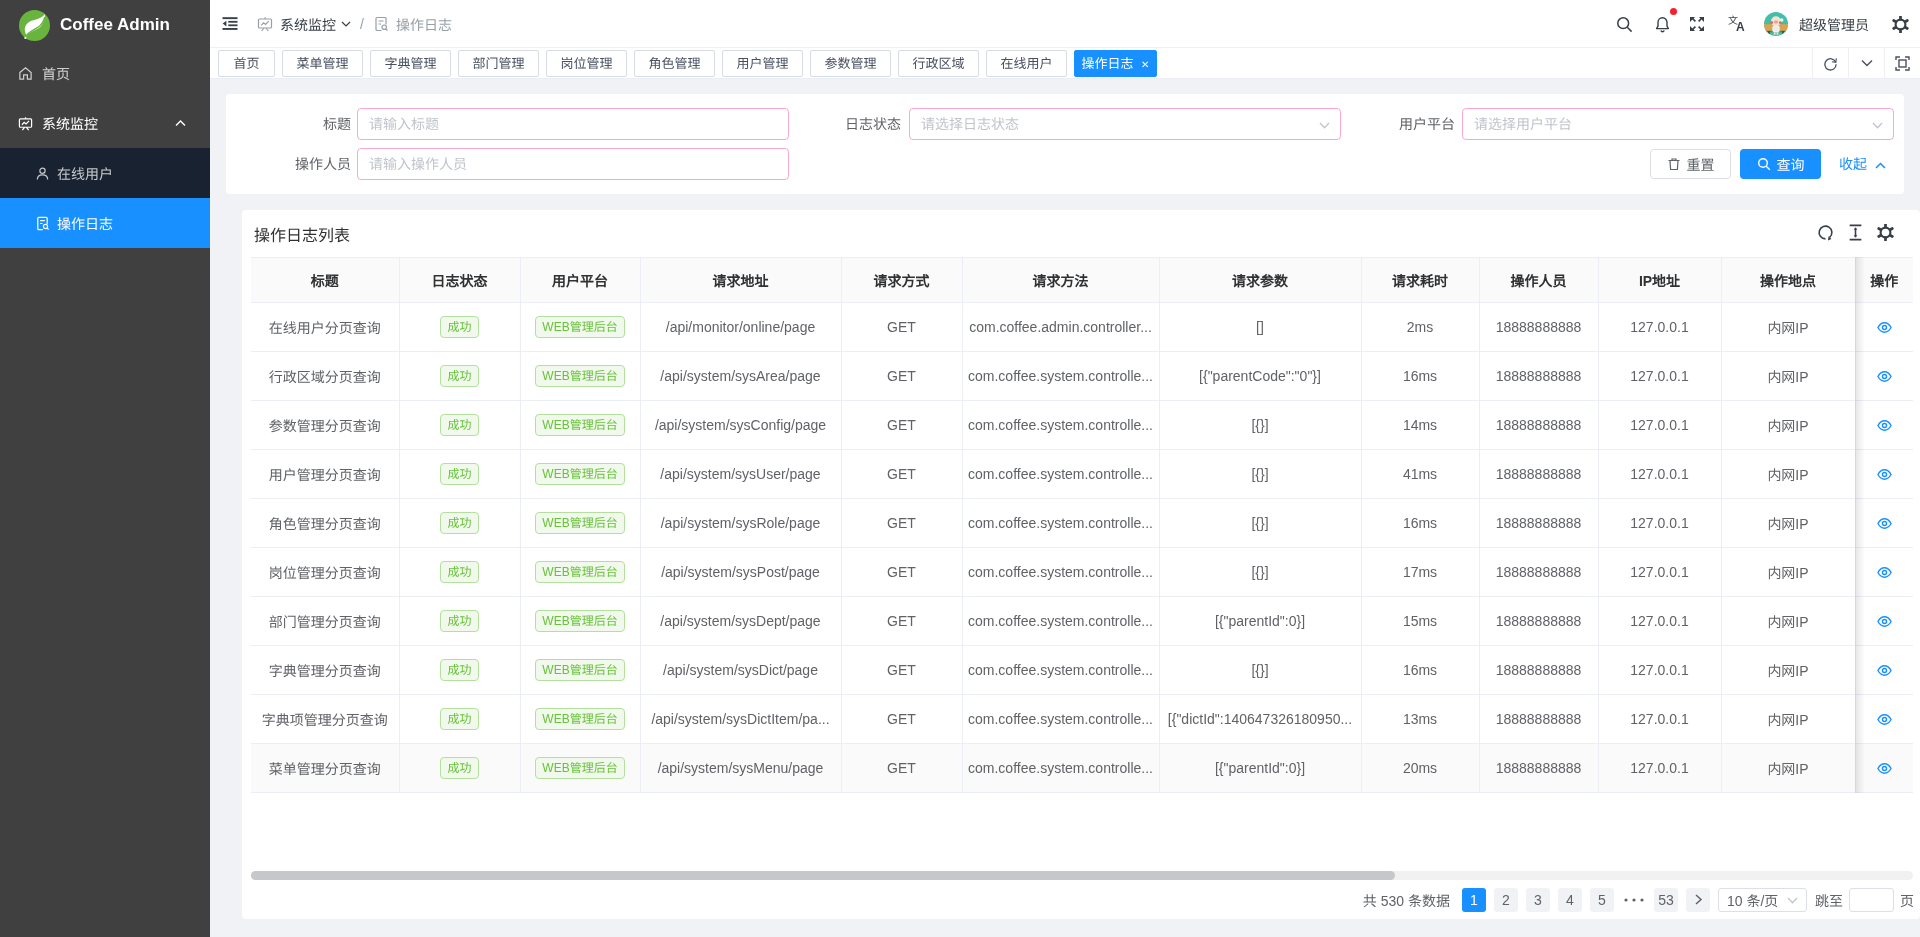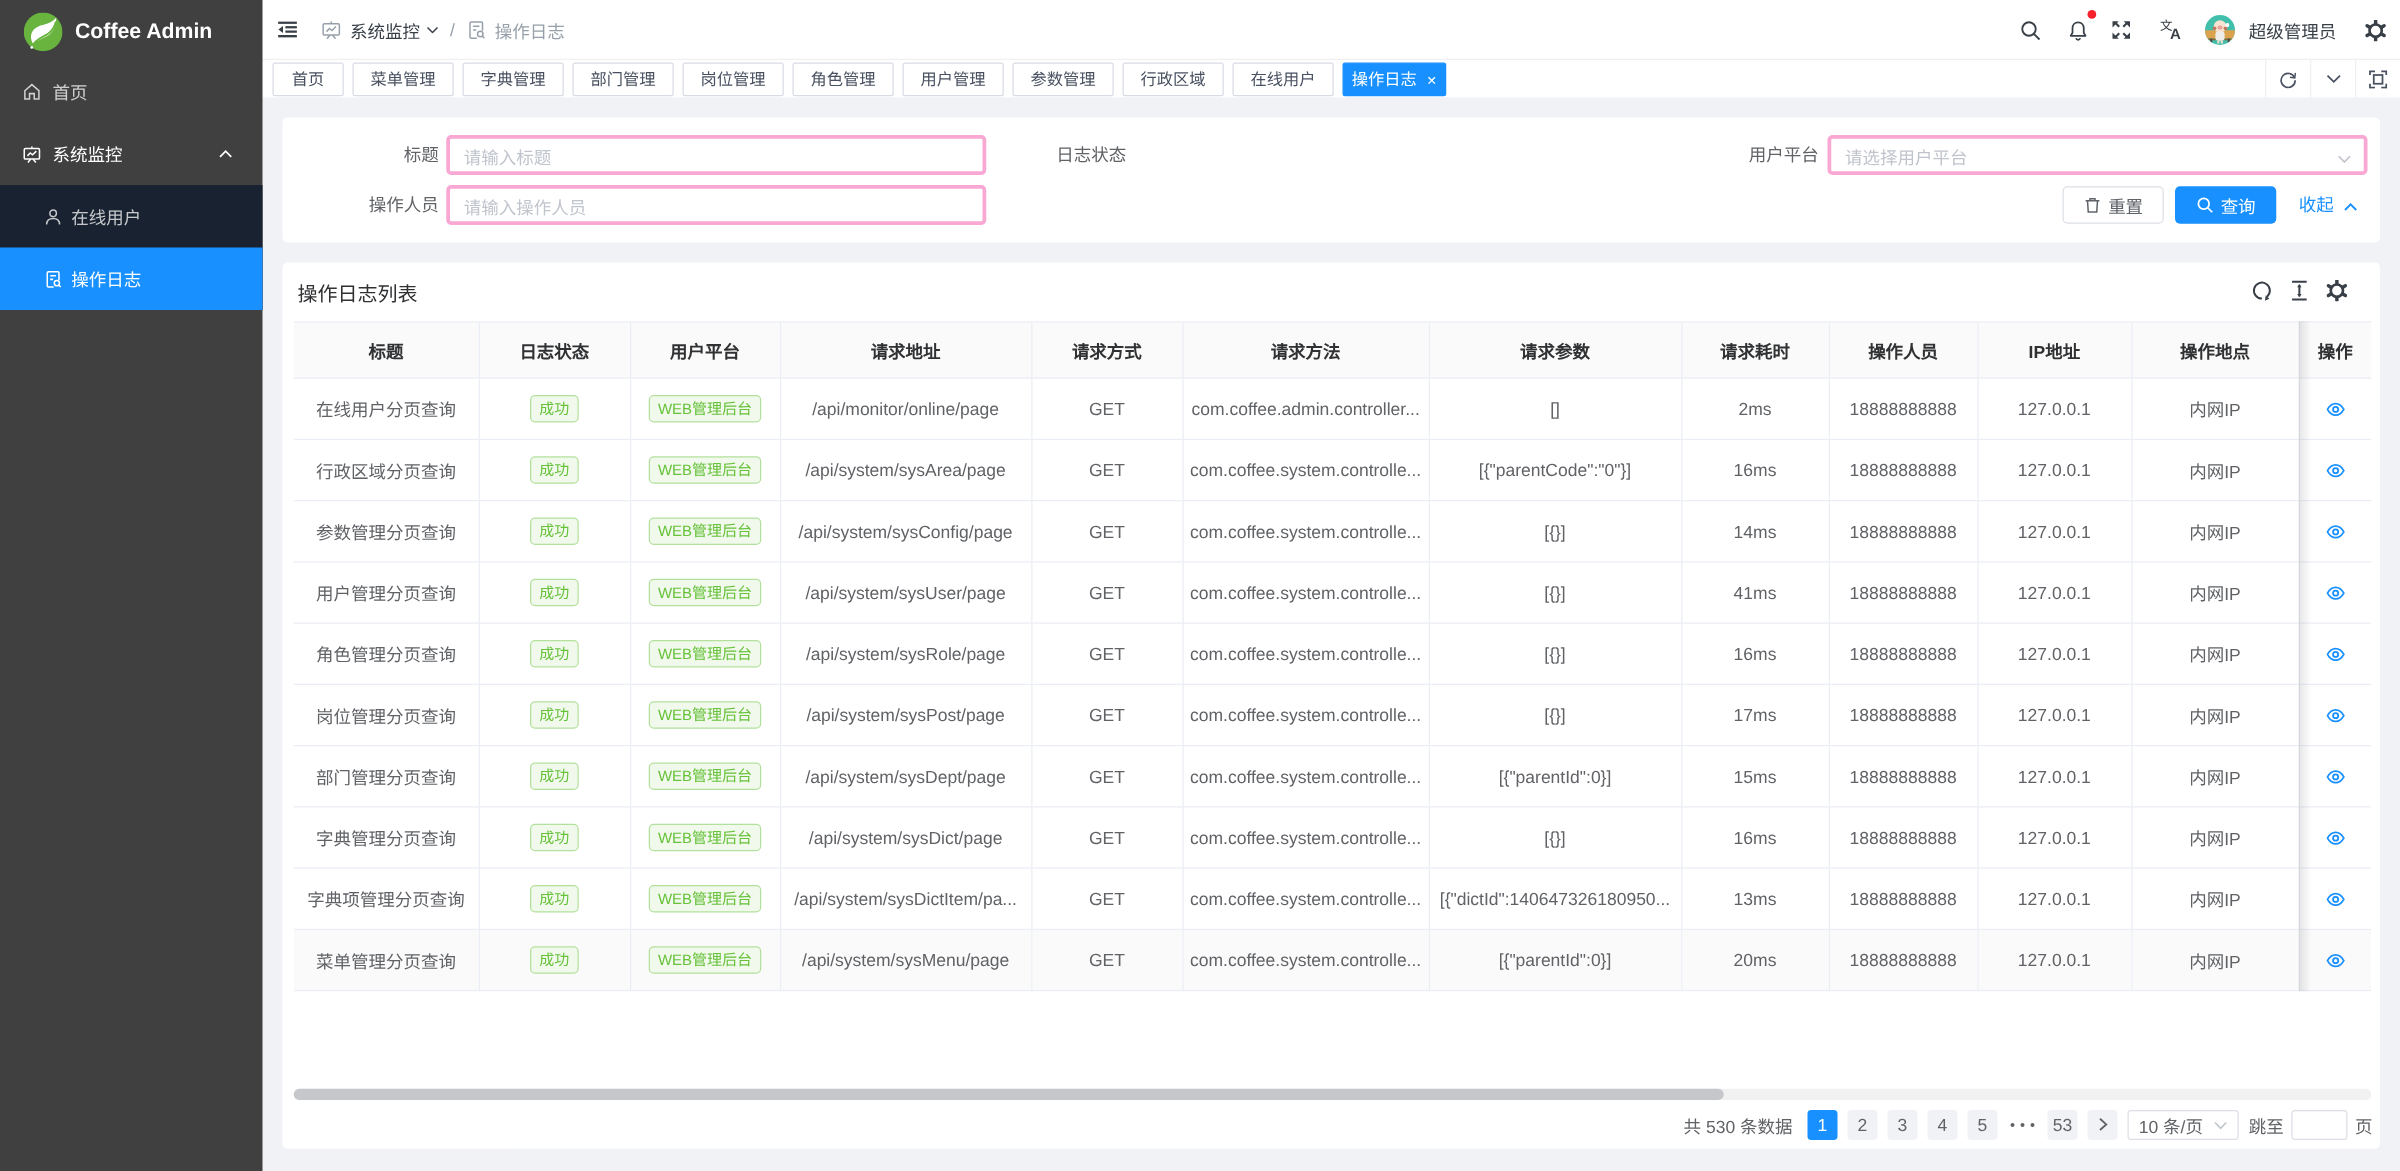--- a/index.html
+++ b/index.html
@@ -31,27 +31,27 @@
 #tabsbar { position:absolute; left:210px; top:48px; width:1710px; height:31px; background:#fff; border-bottom:1px solid #ebeef5; }
 .tab { position:absolute; top:2px; height:27px; line-height:25px; background:#fff; border:1px solid #d8dce5; border-radius:2px; text-align:center; font-size:13px; color:#495060; }
 .tab.active { background:#1890ff; border-color:#1890ff; color:#fff; }
 .tbtn { position:absolute; top:0; width:36px; height:30px; border-left:1px solid #f0f0f0; display:flex; align-items:center; justify-content:center; }
 
 
 #content { position:absolute; left:210px; top:79px; width:1814px; height:858px; background:#f0f2f5; }
 .card { position:absolute; background:#fff; border-radius:4px; }
 #filter-card { left:16px; top:15px; width:1678px; height:100px; }
 .flabel { position:absolute; height:32px; line-height:32px; text-align:right; color:#606266; font-size:14px; }
-.finput { position:absolute; height:32px; border:3px solid #f9a8d4; border-radius:4px; background:#fff; line-height:30px; padding-left:11px; color:#c0c4cc; font-size:14px; }
+.finput { position:absolute; height:32px; border:1px solid #f9a8d4; border-radius:4px; background:#fff; line-height:30px; padding-left:11px; color:#c0c4cc; font-size:14px; }
 .btn { position:absolute; height:30px; border-radius:4px; font-size:14px; display:flex; align-items:center; justify-content:center; }
 #btn-reset { border:1px solid #dcdfe6; background:#fff; color:#5f6368; }
 #btn-search { background:#1890ff; color:#fff; }
 #collapse { position:absolute; color:#1890ff; font-size:14px; line-height:30px; }
 
-#table-card { left:16px; top:131px; width:1678px; height:709px;padding-left:16px; }
+#table-card { left:32px; top:131px; width:1678px; height:709px;padding-left:16px; }
 #tc-title { position:absolute; left:12px; top:12px; font-size:16px; color:#303133; }
 #tc-tools { position:absolute; right:26px; top:14px; display:flex; gap:13px; }
 
 
 #tbl { position:absolute; left:9px; top:47px; width:1662px; }
 table { border-collapse:collapse; table-layout:fixed; width:1662px; font-size:14px; border-top:1px solid #ebeef5; }
 th { background:#fafafa; font-weight:bold; color:#303133; height:45px; border-bottom:1px solid #ebeef5; border-right:1px solid #ebeef5; text-align:center; padding:0 4px; }
 td { height:49px; border-bottom:1px solid #ebeef5; border-right:1px solid #ebeef5; text-align:center; color:#606266; padding:0 4px; white-space:nowrap; overflow:hidden; }
 th:last-child, td:last-child { border-right:none; }
 tr.striped td { background:#fafafa; }
@@ -230,20 +230,25 @@
         <rect x="4" y="4" width="7" height="7"></rect>
       </svg>
     </div>
   </div>
 
 <div id="content">
   <div class="card" id="filter-card">
     <div class="flabel" style="left:0;top:14px;width:125px;">标题</div>
     <div class="finput" style="left:131px;top:14px;width:432px;">请输入标题</div>
     <div class="flabel" style="left:560px;top:14px;width:115px;">日志状态</div>
+    <div class="finput" style="left:683px;top:14px;width:432px;">请选择日志状态
+      <svg style="position:absolute;right:10px;top:13px;" width="11" height="7" viewBox="0 0 11 7" fill="none" stroke="#c0c4cc" stroke-width="1.3">
+          <path d="M1 1 L5.5 5.7 L10 1"></path>
+        </svg>
+    </div>
     <div class="flabel" style="left:1110px;top:14px;width:119px;">用户平台</div>
     <div class="finput" style="left:1236px;top:14px;width:432px;">请选择用户平台
       <svg style="position:absolute;right:10px;top:13px;" width="11" height="7" viewBox="0 0 11 7" fill="none" stroke="#c0c4cc" stroke-width="1.3">
           <path d="M1 1 L5.5 5.7 L10 1"></path>
         </svg>
     </div>
     <div class="flabel" style="left:0;top:54px;width:125px;">操作人员</div>
     <div class="finput" style="left:131px;top:54px;width:432px;">请输入操作人员</div>
     <div class="btn" id="btn-reset" style="left:1424px;top:55px;width:81px;">
       <svg style="margin-right:6px;" width="14" height="14" viewBox="0 0 14 14" fill="none" stroke="#5f6368" stroke-width="1.2">

